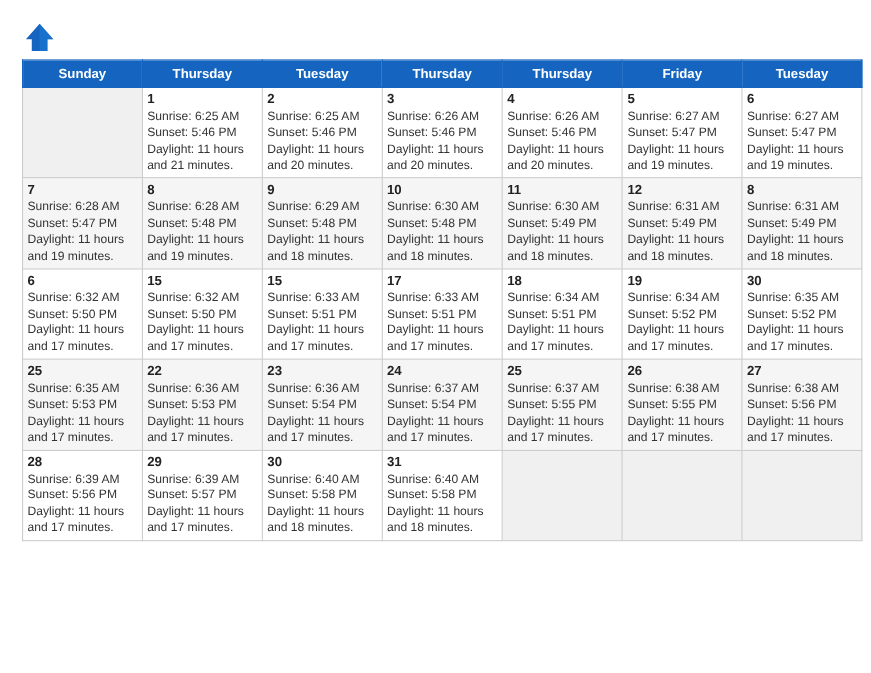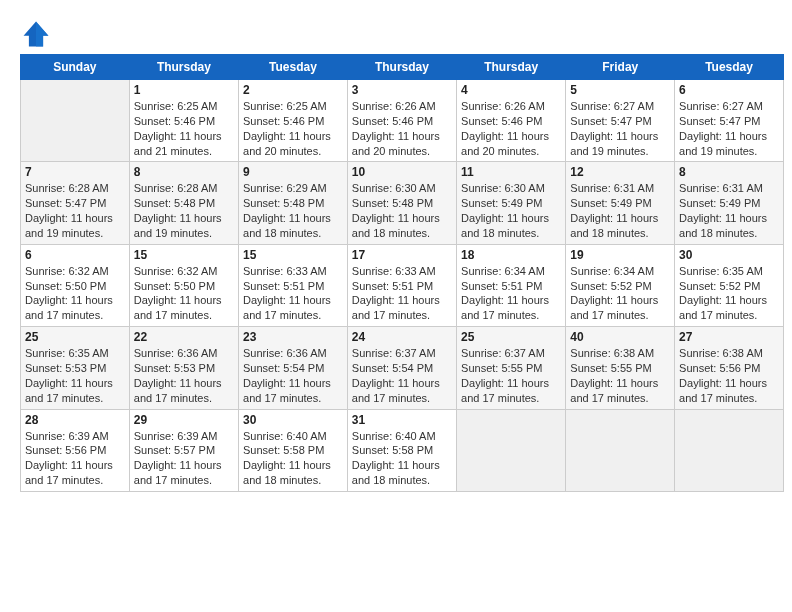--- a/index.html
+++ b/index.html
@@ -307,21 +307,21 @@
 and 17 minutes.</div>
           </td>
           <td>
             <span class="day-number">25</span>
             <div class="day-info" style="white-space: pre-line;">Sunrise: 6:37 AM
 Sunset: 5:55 PM
 Daylight: 11 hours
 and 17 minutes.</div>
           </td>
           <td>
-            <span class="day-number">40</span>
+            <span class="day-number">26</span>
             <div class="day-info" style="white-space: pre-line;">Sunrise: 6:38 AM
 Sunset: 5:55 PM
 Daylight: 11 hours
 and 17 minutes.</div>
           </td>
           <td>
             <span class="day-number">27</span>
             <div class="day-info" style="white-space: pre-line;">Sunrise: 6:38 AM
 Sunset: 5:56 PM
 Daylight: 11 hours

